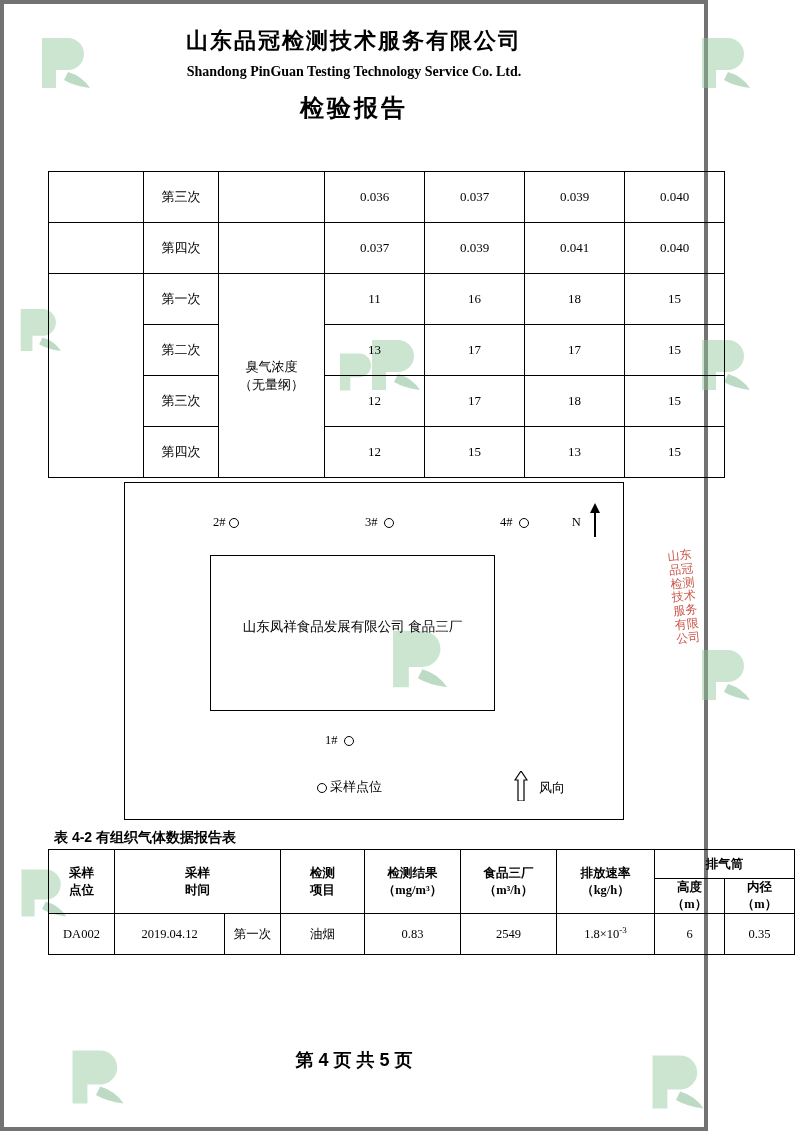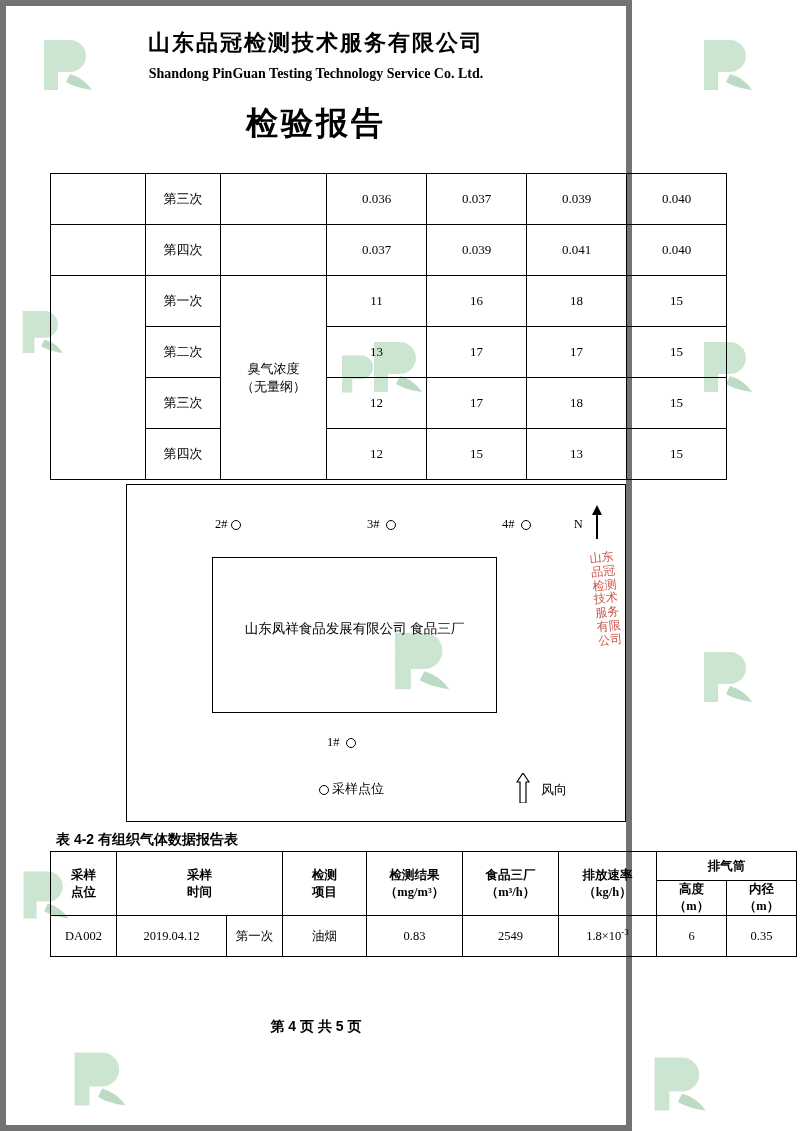--- a/index.html
+++ b/index.html
@@ -11,23 +11,23 @@
     height: 1131px;
     background: #ffffff;
     font-family: "Liberation Serif", serif;
     color: #000;
     position: relative;
     overflow: hidden;
   }
   .page {
     position: absolute;
     left: 0; top: 0;
-    width: 632px;
+    width: 708px;
     height: 1131px;
-    border: 6px solid #737373;
+    border: 4px solid #737373;
     box-sizing: border-box;
   }
 
   
   .wm {
     position: absolute;
     font-family: "Liberation Serif", serif;
     color: #8fc79b;
     opacity: 0.45;
     font-weight: bold;
@@ -47,24 +47,24 @@
     letter-spacing: 2px;
     margin-top: 22px;
   }
   .hdr .en {
     font-size: 14px;
     font-weight: bold;
     margin-top: 8px;
     font-family: "Liberation Serif", serif;
   }
   .hdr .title-cn {
-    font-size: 32px;
+    font-size: 24px;
     font-weight: bold;
     letter-spacing: 3px;
-    margin-top: 20px;
+    margin-top: 12px;
   }
   .hdr .title-en {
     font-size: 17px;
     letter-spacing: 3px;
     margin-top: 6px;
     font-family: "Liberation Serif", serif;
   }
 
   
   table.grid {
@@ -166,23 +166,23 @@
     width: 676px;
   }
   .t2wrap table.grid td, .t2wrap table.grid th { font-size: 12.5px; }
   .t2wrap .hrow td { height: 28px; font-weight: bold; }
   .t2wrap .drow td { height: 40px; }
   sup { font-size: 9px; vertical-align: super; }
 
   .footer {
     position: absolute;
     width: 100%;
-    top: 1012px;
+    top: 1044px;
     text-align: center;
-    font-size: 14px;
+    font-size: 18px;
     font-weight: bold;
     font-family: "Liberation Sans", sans-serif;
   }
 
   .redstamp {
     position: absolute;
     right: 6px;
     top: 545px;
     width: 26px;
     color: #c0392b;

